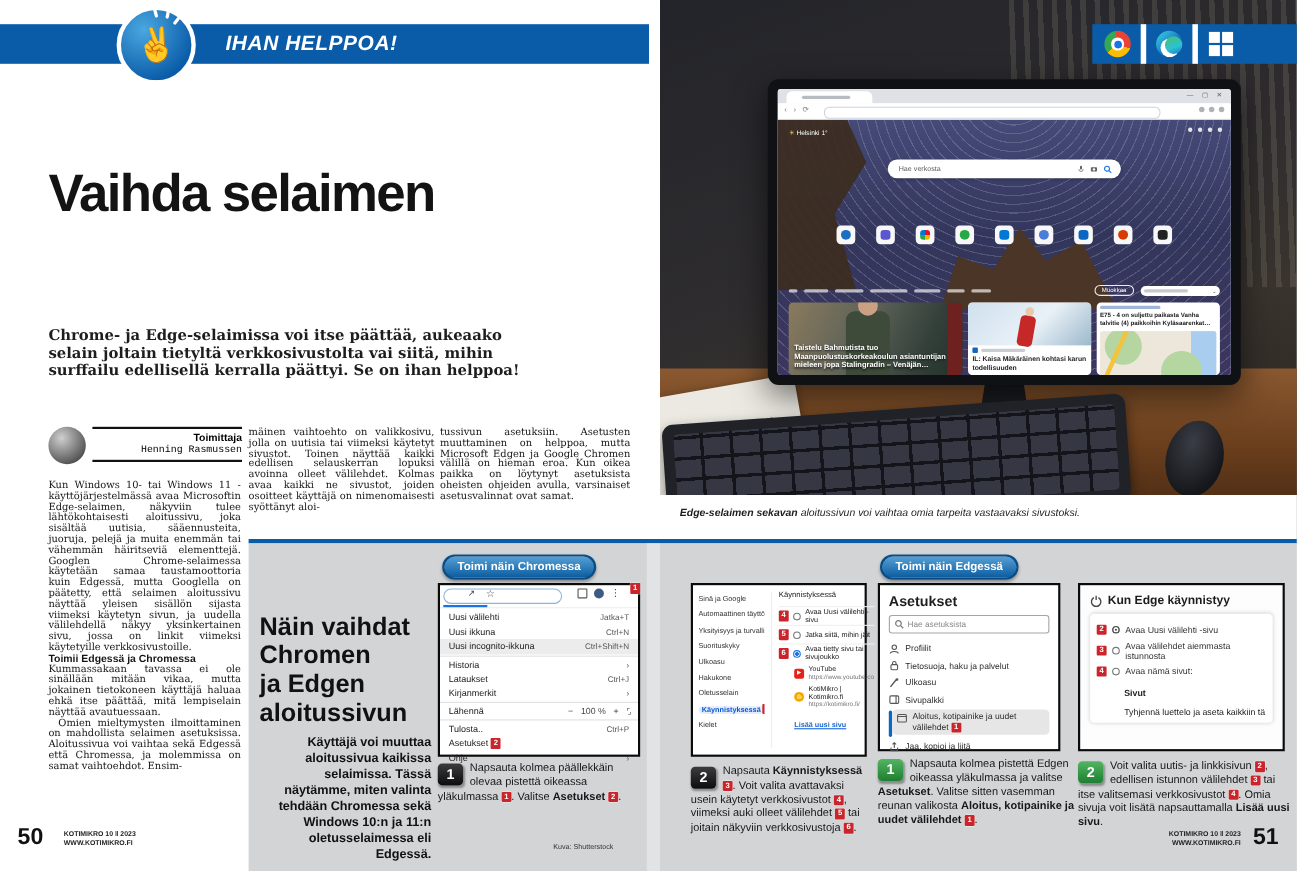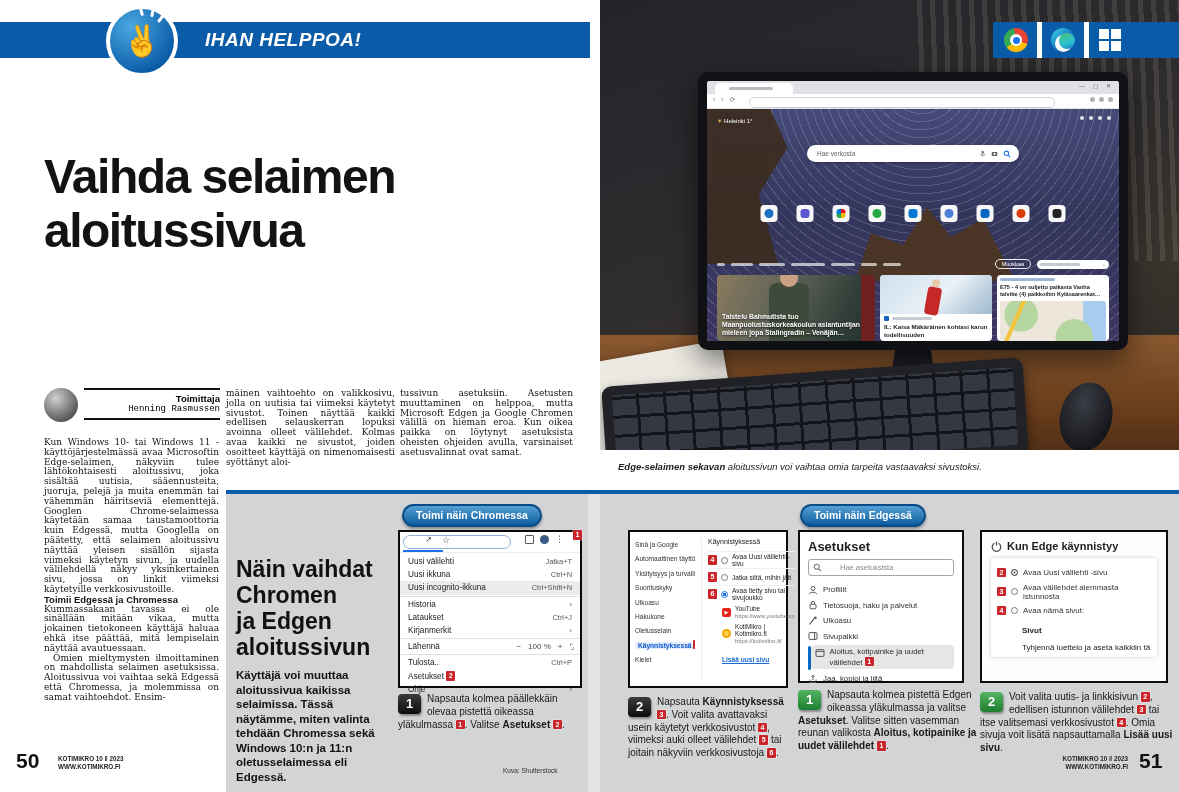--- a/index.html
+++ b/index.html
@@ -106,21 +106,21 @@
   .chromeball:before{content:"";position:absolute;left:6px;top:6px;width:12px;height:12px;border-radius:50%;background:#fff;}
   .chromeball:after{content:"";position:absolute;left:8.5px;top:8.5px;width:7px;height:7px;border-radius:50%;background:#1a73e8;}
   .edgeball{width:24px;height:24px;border-radius:50%;position:relative;overflow:hidden;
      background:linear-gradient(135deg,#35c6d9 10%,#1a78c8 55%,#0b4e9b 95%);}
   .edgeball:before{content:"";position:absolute;left:4px;top:7px;width:17px;height:17px;border-radius:50%;background:#fff;}
   .edgeball:after{content:"";position:absolute;left:8px;top:5px;width:16px;height:16px;border-radius:50%;background:linear-gradient(160deg,#49c06d,#2bc3d2 60%,#1a78c8);}
   .winlogo{display:grid;grid-template-columns:10px 10px;grid-template-rows:10px 10px;gap:2px;}
   .winlogo i{background:#fff;}
   
   .howto-h{font-size:23px;line-height:26px;font-weight:bold;color:#111;}
-  .howto-b{font-size:11.5px;line-height:14.5px;font-weight:bold;color:#111;}
+  .howto-b{font-size:11.5px;line-height:14.5px;font-weight:bold;color:#111;text-align:right;}
   .pill{display:inline-block;padding:3px 12px 4px;border-radius:12px;border:2px solid #0a4c85;
      background:linear-gradient(#55a0d5,#0c5c9f);color:#fff;font-weight:bold;font-size:10.5px;
      box-shadow:0 2px 3px rgba(0,0,0,.35);}
   .shotbox{background:#fff;border:2px solid #0b0b0b;box-sizing:border-box;}
   
   .cm-top{height:20px;position:relative;border-bottom:1px solid #eee;}
   .cm-pill{position:absolute;left:3px;top:3px;width:106px;height:12px;border:1.5px solid #8ab4dc;border-radius:7px;}
   .cm-underline{position:absolute;left:3px;top:18px;width:40px;height:2px;background:#1a73e8;}
   .cm-icons{position:absolute;right:16px;top:2px;display:flex;align-items:center;gap:6px;font-size:9px;color:#444;}
   .cm-share{position:absolute;right:148px;top:3px;font-size:8px;color:#444;}
@@ -157,21 +157,21 @@
   .siterow{display:flex;align-items:center;gap:4px;margin:3px 0 3px 14px;}
   .fav-yt{width:9px;height:9px;background:#e62117;border-radius:2px;color:#fff;font-size:5px;line-height:9px;text-align:center;flex:none;}
   .fav-km{width:9px;height:9px;border-radius:50%;background:radial-gradient(circle,#ffd24d 0 35%,#f7a600 36%);flex:none;}
   .sname{font-size:6.4px;color:#222;line-height:7.5px;}
   .surl{font-size:5.8px;color:#777;line-height:7px;}
   .addlink{font-size:6.6px;color:#1a6ad4;text-decoration:underline;font-weight:bold;margin:4px 0 0 14px;display:inline-block;}
   
   .es{padding:7px 8px;}
   .es-title{font-size:13px;font-weight:bold;color:#1d1d1d;}
   .es-search{margin-top:5px;height:15px;border:1px solid #a5a5a5;border-radius:3px;display:flex;align-items:center;background:#fff;}
-  .es-ph{font-size:7.5px;color:#8a8a8a;margin-left:18px;}
+  .es-ph{font-size:7.5px;color:#8a8a8a;margin-left:3px;}
   .esrow{display:flex;align-items:center;gap:5px;min-height:15.5px;font-size:7.8px;color:#2d2d2d;}
   .esrow svg{flex:none;}
   .es-sel{display:flex;align-items:flex-start;gap:0;margin:1px 0;}
   .es-selbar{width:2.5px;height:24px;background:#0a67c2;border-radius:2px;flex:none;margin-top:1px;}
   .es-selbody{flex:1;background:#e6e6e6;border-radius:4px;padding:2px 4px;display:flex;gap:5px;align-items:flex-start;font-size:7.8px;color:#2d2d2d;line-height:9.5px;}
   
   .ke{padding:8px 9px;background:#fdfdfd;}
   .ke-h{display:flex;align-items:center;gap:5px;font-size:11px;font-weight:bold;color:#1d1d1d;}
   .ke-card{margin-top:6px;background:#fff;border-radius:4px;box-shadow:0 0 4px rgba(0,0,0,.18);padding:5px 6px;}
   .kerow{display:flex;align-items:center;gap:5px;min-height:19px;font-size:8px;color:#333;}
@@ -193,22 +193,22 @@
   <div class="abs badge-circle" style="left:106px;top:5px;">
     <span class="hand">✌</span>
     <span class="spark" style="left:30px;top:-1px;transform:rotate(-15deg);"></span>
     <span class="spark" style="left:41px;top:0;transform:rotate(12deg);"></span>
     <span class="spark" style="left:49px;top:6px;transform:rotate(38deg);"></span>
   </div>
   <div class="abs kicker" style="left:205px;top:29px;">IHAN HELPPOA!</div>
 
   <div class="abs headline" style="left:44px;top:150px;width:520px;">
     <div>Vaihda selaimen</div>
-    <div>aloitussivua</div>
-  </div>
+  </div>
+  <div class="abs intro" style="left:44px;top:297px;width:452px;">Chrome- ja Edge-selaimissa voi itse päättää, aukeaako selain joltain tietyltä verkkosivustolta vai siitä, mihin surffailu edellisellä kerralla päättyi. Se on ihan helppoa!</div>
 
   <div class="abs authorbox" style="left:44px;top:388px;">
     <div class="avatar"></div>
     <div class="authmeta">
       <div class="authrole">Toimittaja</div>
       <div class="authname">Henning Rasmussen</div>
     </div>
   </div>
 
   <div class="abs col" style="left:44px;top:438px;width:175px;">

